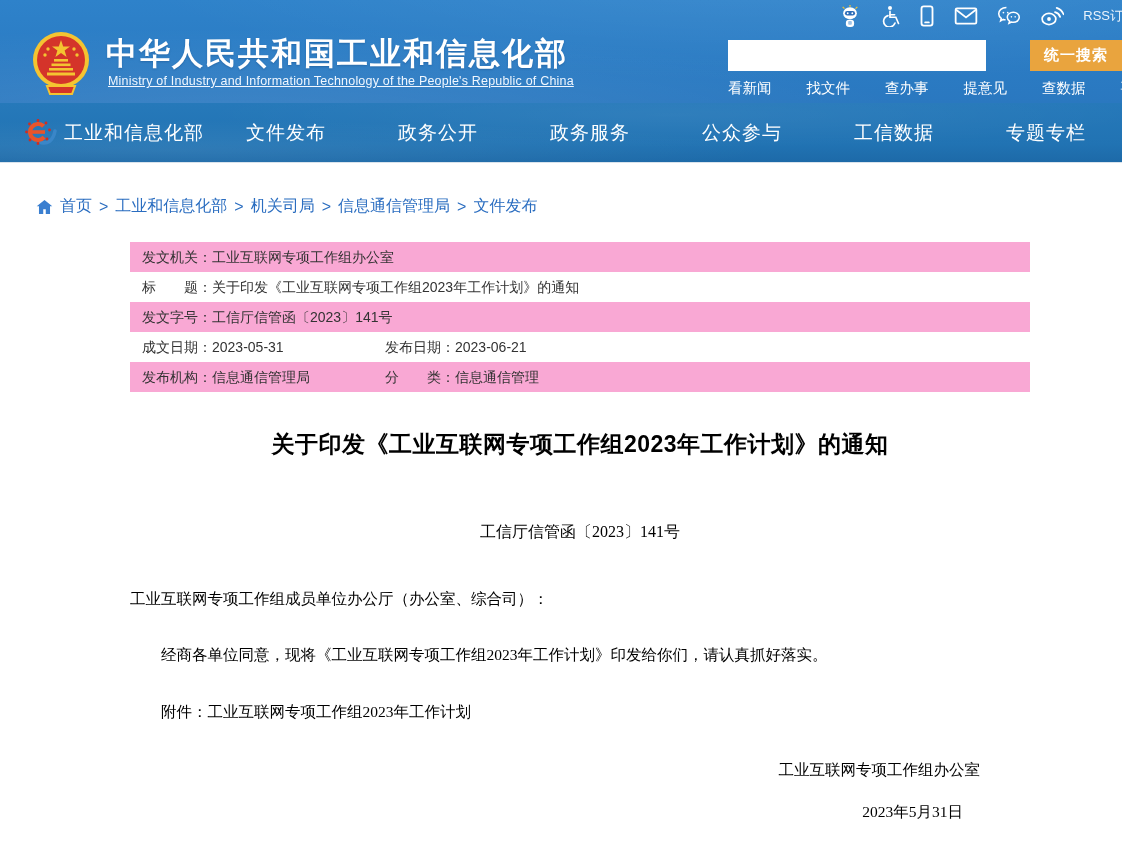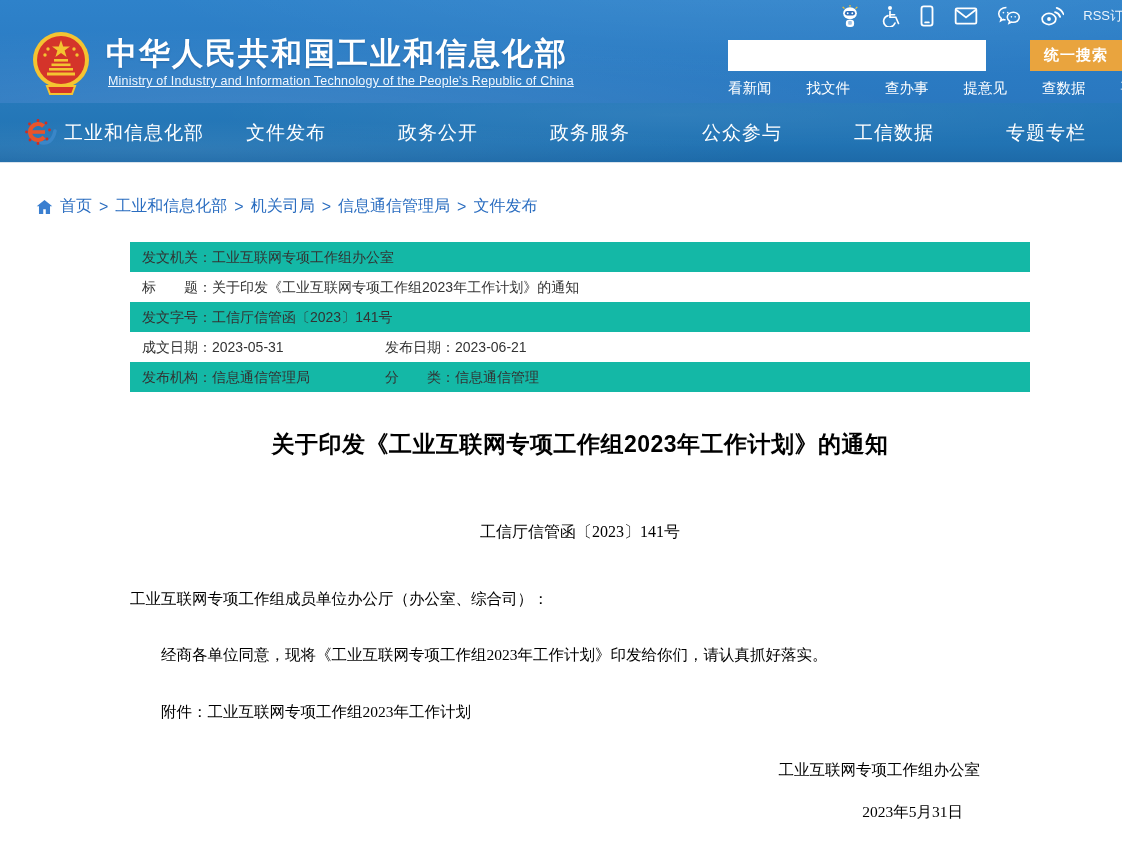--- a/index.html
+++ b/index.html
@@ -69,21 +69,21 @@
   
   .breadcrumb{
     margin:33px 0 0 36px;display:flex;align-items:center;gap:7px;
     font-size:16px;color:#2a6dc0;white-space:nowrap;text-align:right;
   }
   .crumb{cursor:pointer;}
   .crumb-sep{color:#2a6dc0;}
   
   .doc-table{width:900px;margin:25px 0 0 130px;font-size:14px;color:#333;}
   .dt-row{display:flex;height:30px;line-height:30px;padding-left:12px;box-sizing:border-box;}
-  .dt-row.gray{background:#14b8a6;}
+  .dt-row.gray{background:#f9a8d4;}
   .dt-cell1{width:243px;flex:none;}
   .dt-cell-wide{flex:1;}
   .dt-label{color:#333;}
   
   .article{width:900px;margin:0 0 0 130px;color:#000;
     font-family:"Liberation Serif","DejaVu Serif",serif;}
   .a-title{
     margin-top:37px;text-align:center;font-size:23px;font-weight:bold;color:#000;
     font-family:"Liberation Sans","DejaVu Sans",sans-serif;letter-spacing:.5px;
   }

